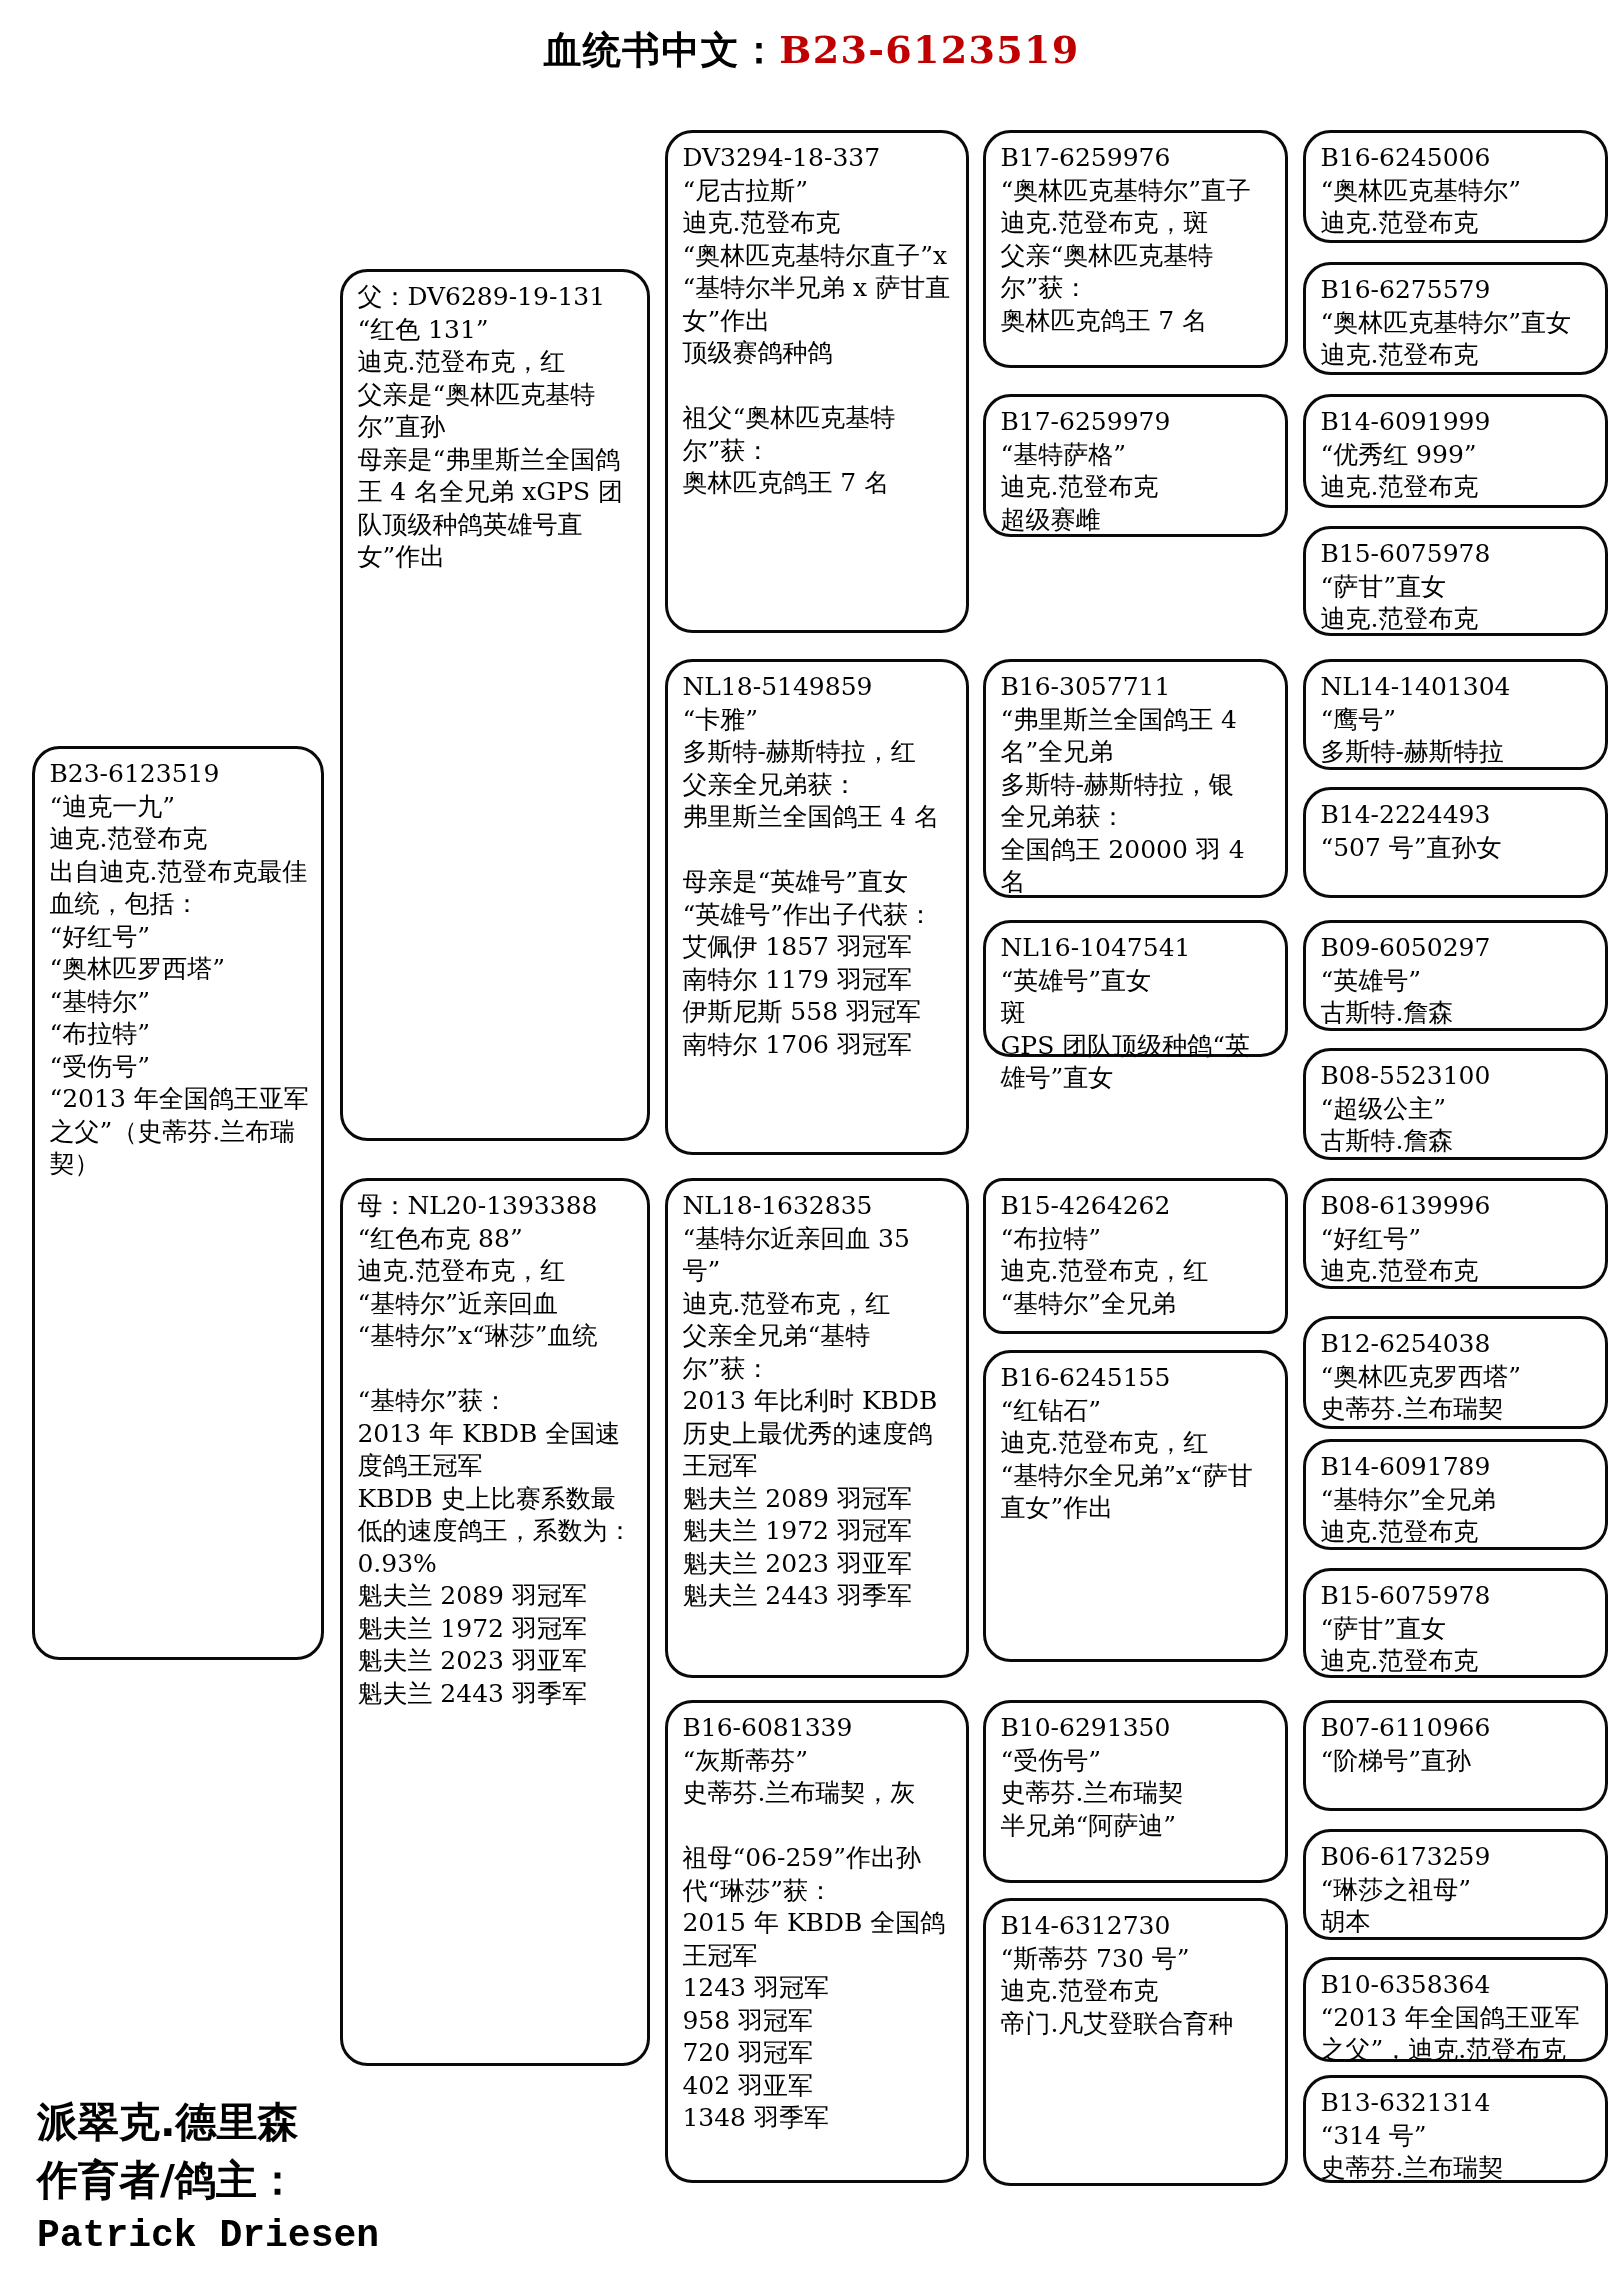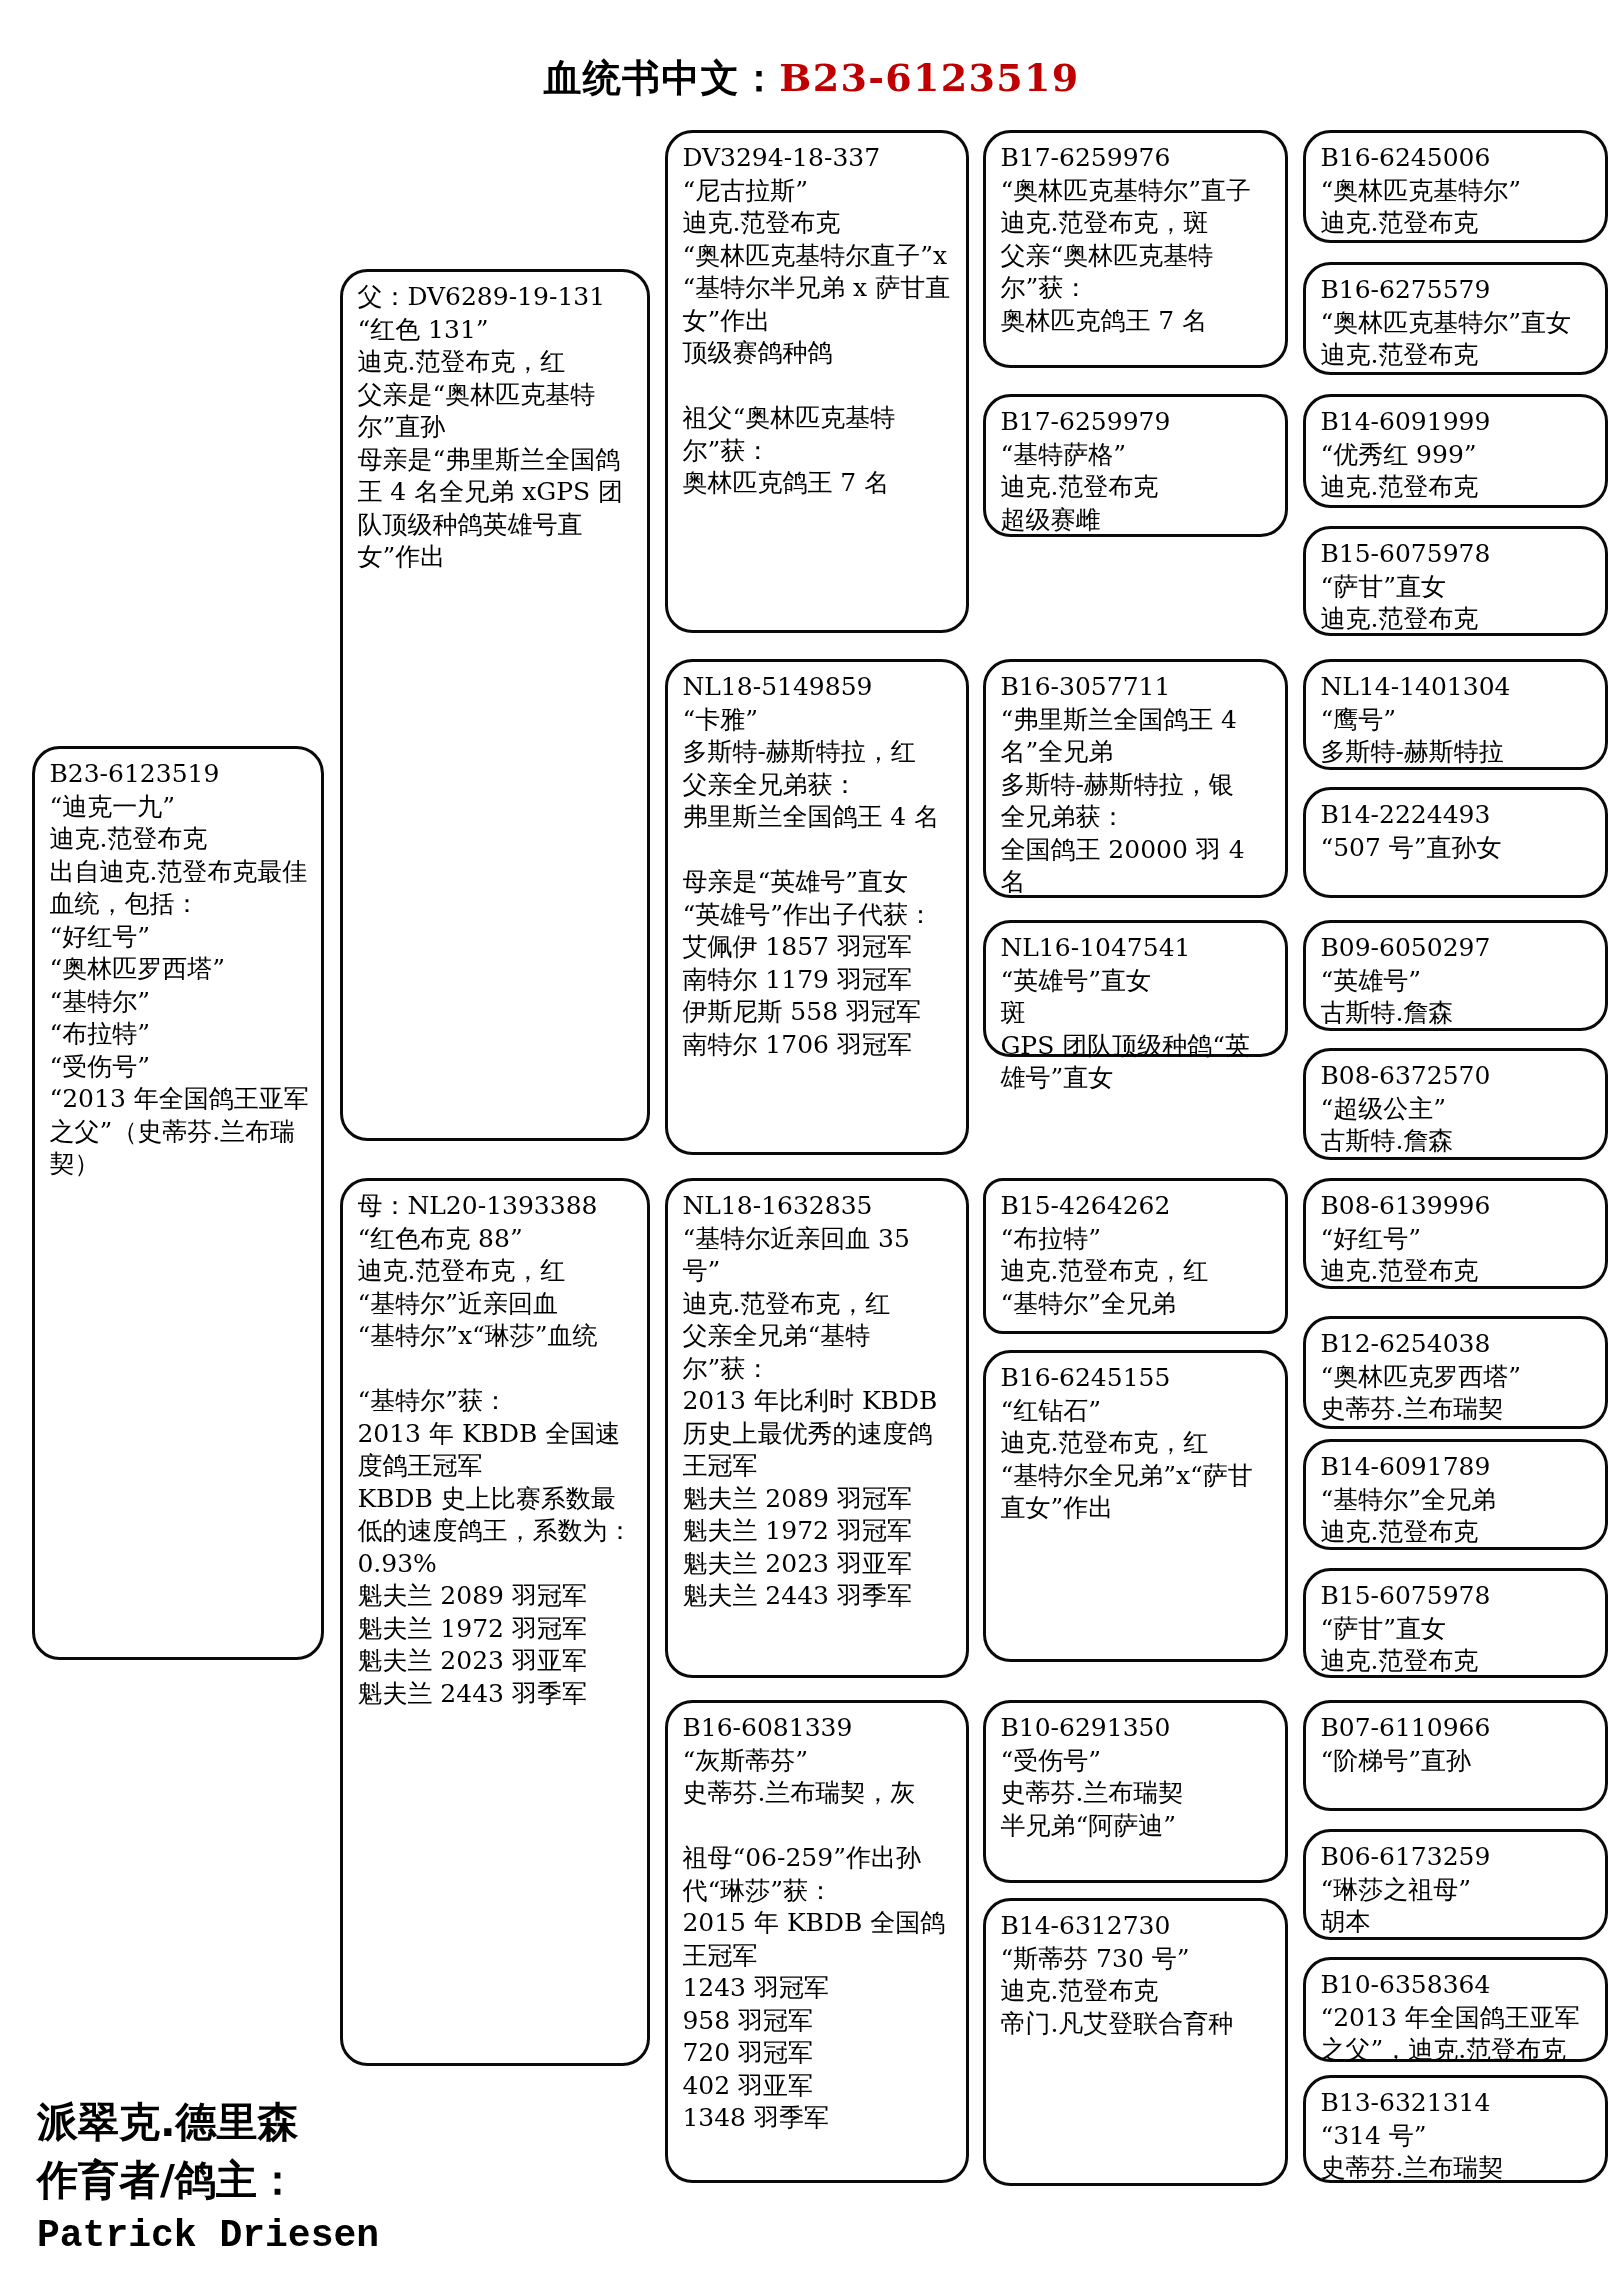--- a/index.html
+++ b/index.html
@@ -15,21 +15,20 @@
   .title {
     position: absolute;
     top: 25px;
     left: 0;
     width: 100%;
     text-align: center;
     font-size: 38px;
     font-weight: bold;
     letter-spacing: 1.3px;
     white-space: nowrap;
-    margin-top: 28px;
   }
   .title .red { color: #c00000; }
   .pbox {
     position: absolute;
     box-sizing: border-box;
     border: 3.3px solid #0a0a0a;
     border-radius: 27.5px;
     background: #ffffff;
     padding: 9.2px 10.5px 9.2px 14.4px;
     font-size: 25px;
@@ -225,21 +224,21 @@
   <div class="pbox" style="left:1303px; top:787px; width:305px; height:111px;">
       <div class="bline">B14-2224493</div>
       <div class="bline">“507 号”直孙女</div>
     </div>
   <div class="pbox" style="left:1303px; top:920px; width:305px; height:111px;">
       <div class="bline">B09-6050297</div>
       <div class="bline">“英雄号”</div>
       <div class="bline">古斯特.詹森</div>
     </div>
   <div class="pbox" style="left:1303px; top:1048px; width:305px; height:112px;">
-      <div class="bline">B08-6372570</div>
+      <div class="bline">B08-5523100</div>
       <div class="bline">“超级公主”</div>
       <div class="bline">古斯特.詹森</div>
     </div>
   <div class="pbox" style="left:1303px; top:1178px; width:305px; height:111px;">
       <div class="bline">B08-6139996</div>
       <div class="bline">“好红号”</div>
       <div class="bline">迪克.范登布克</div>
     </div>
   <div class="pbox" style="left:1303px; top:1316px; width:305px; height:113px;">
       <div class="bline">B12-6254038</div>

